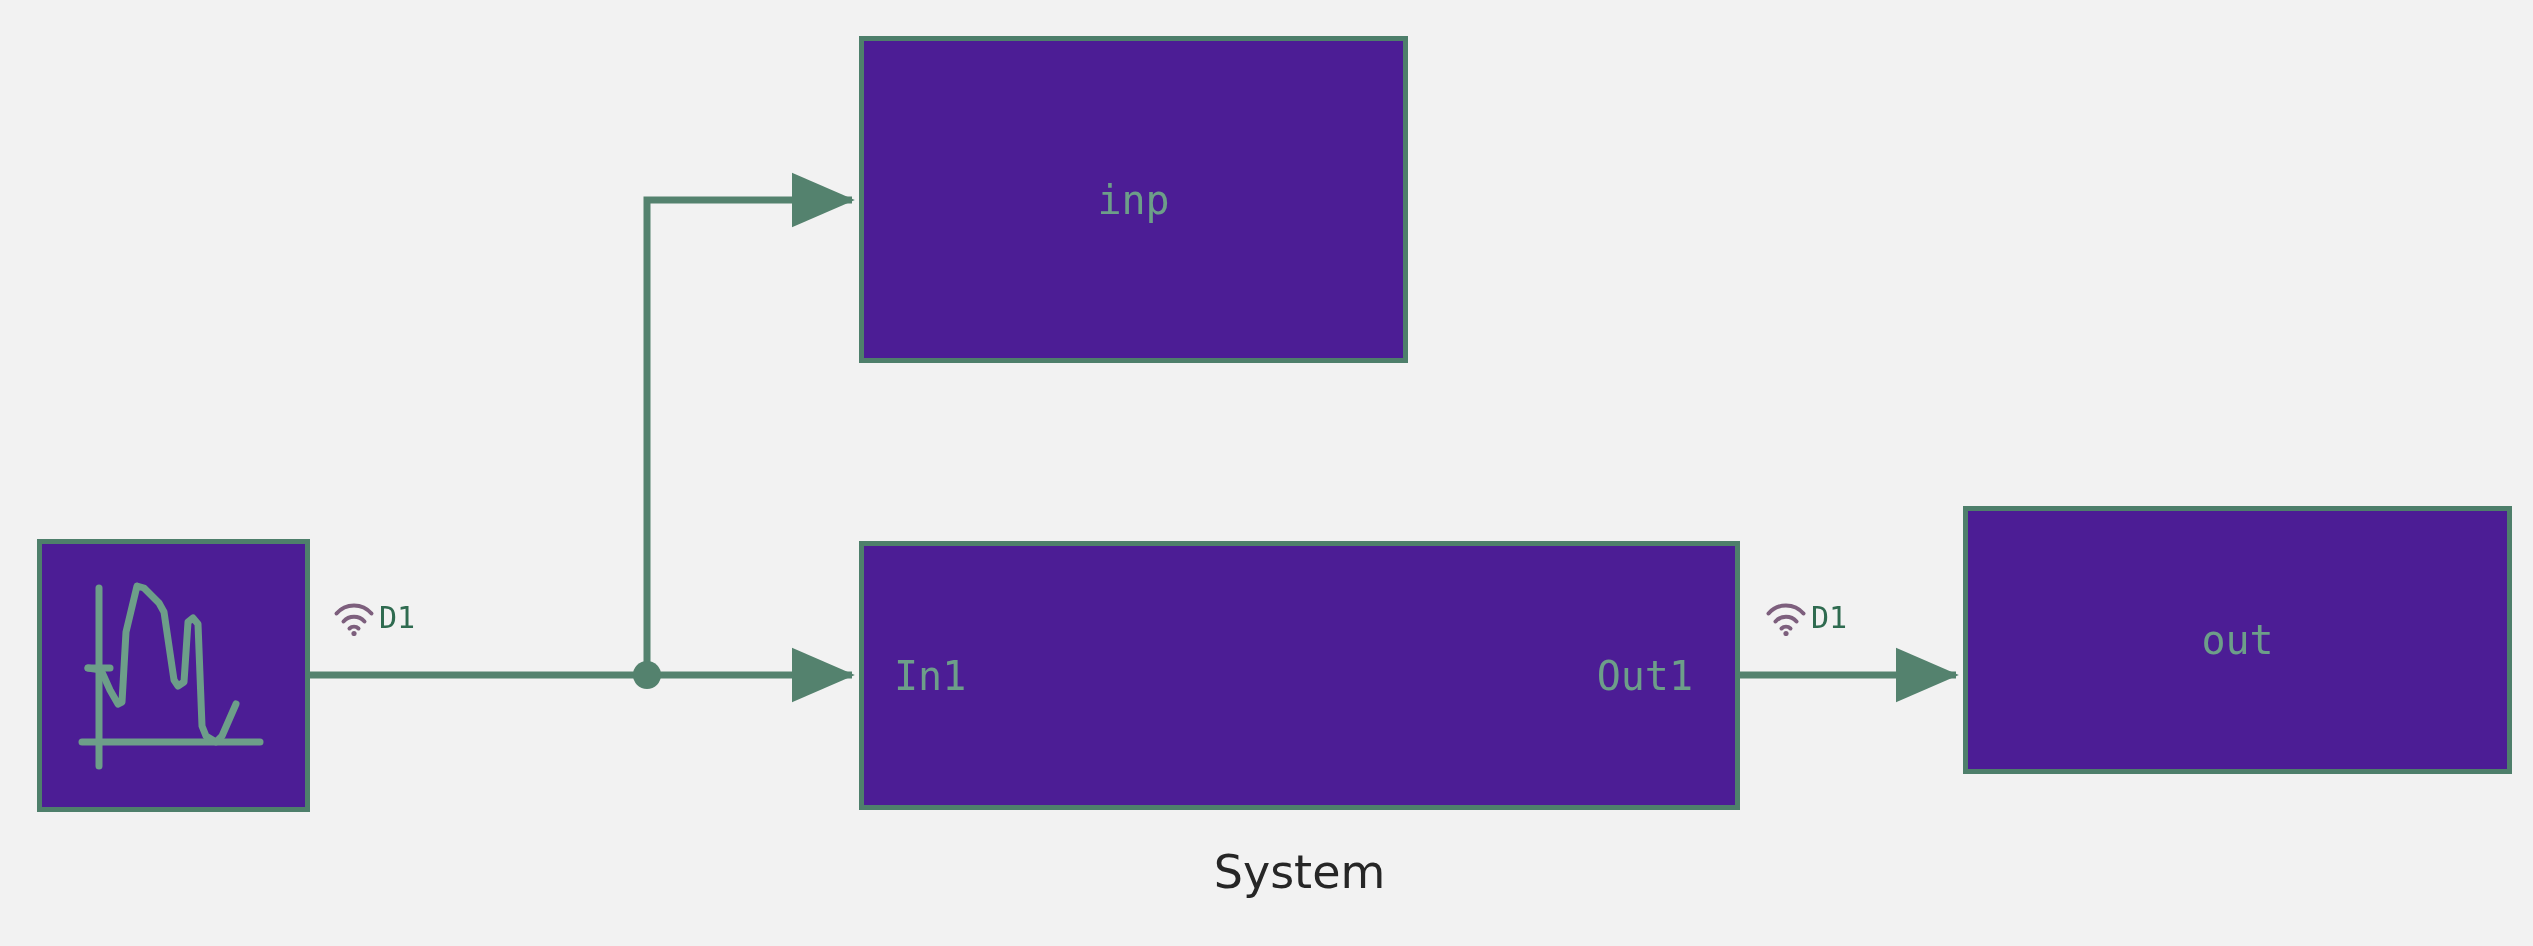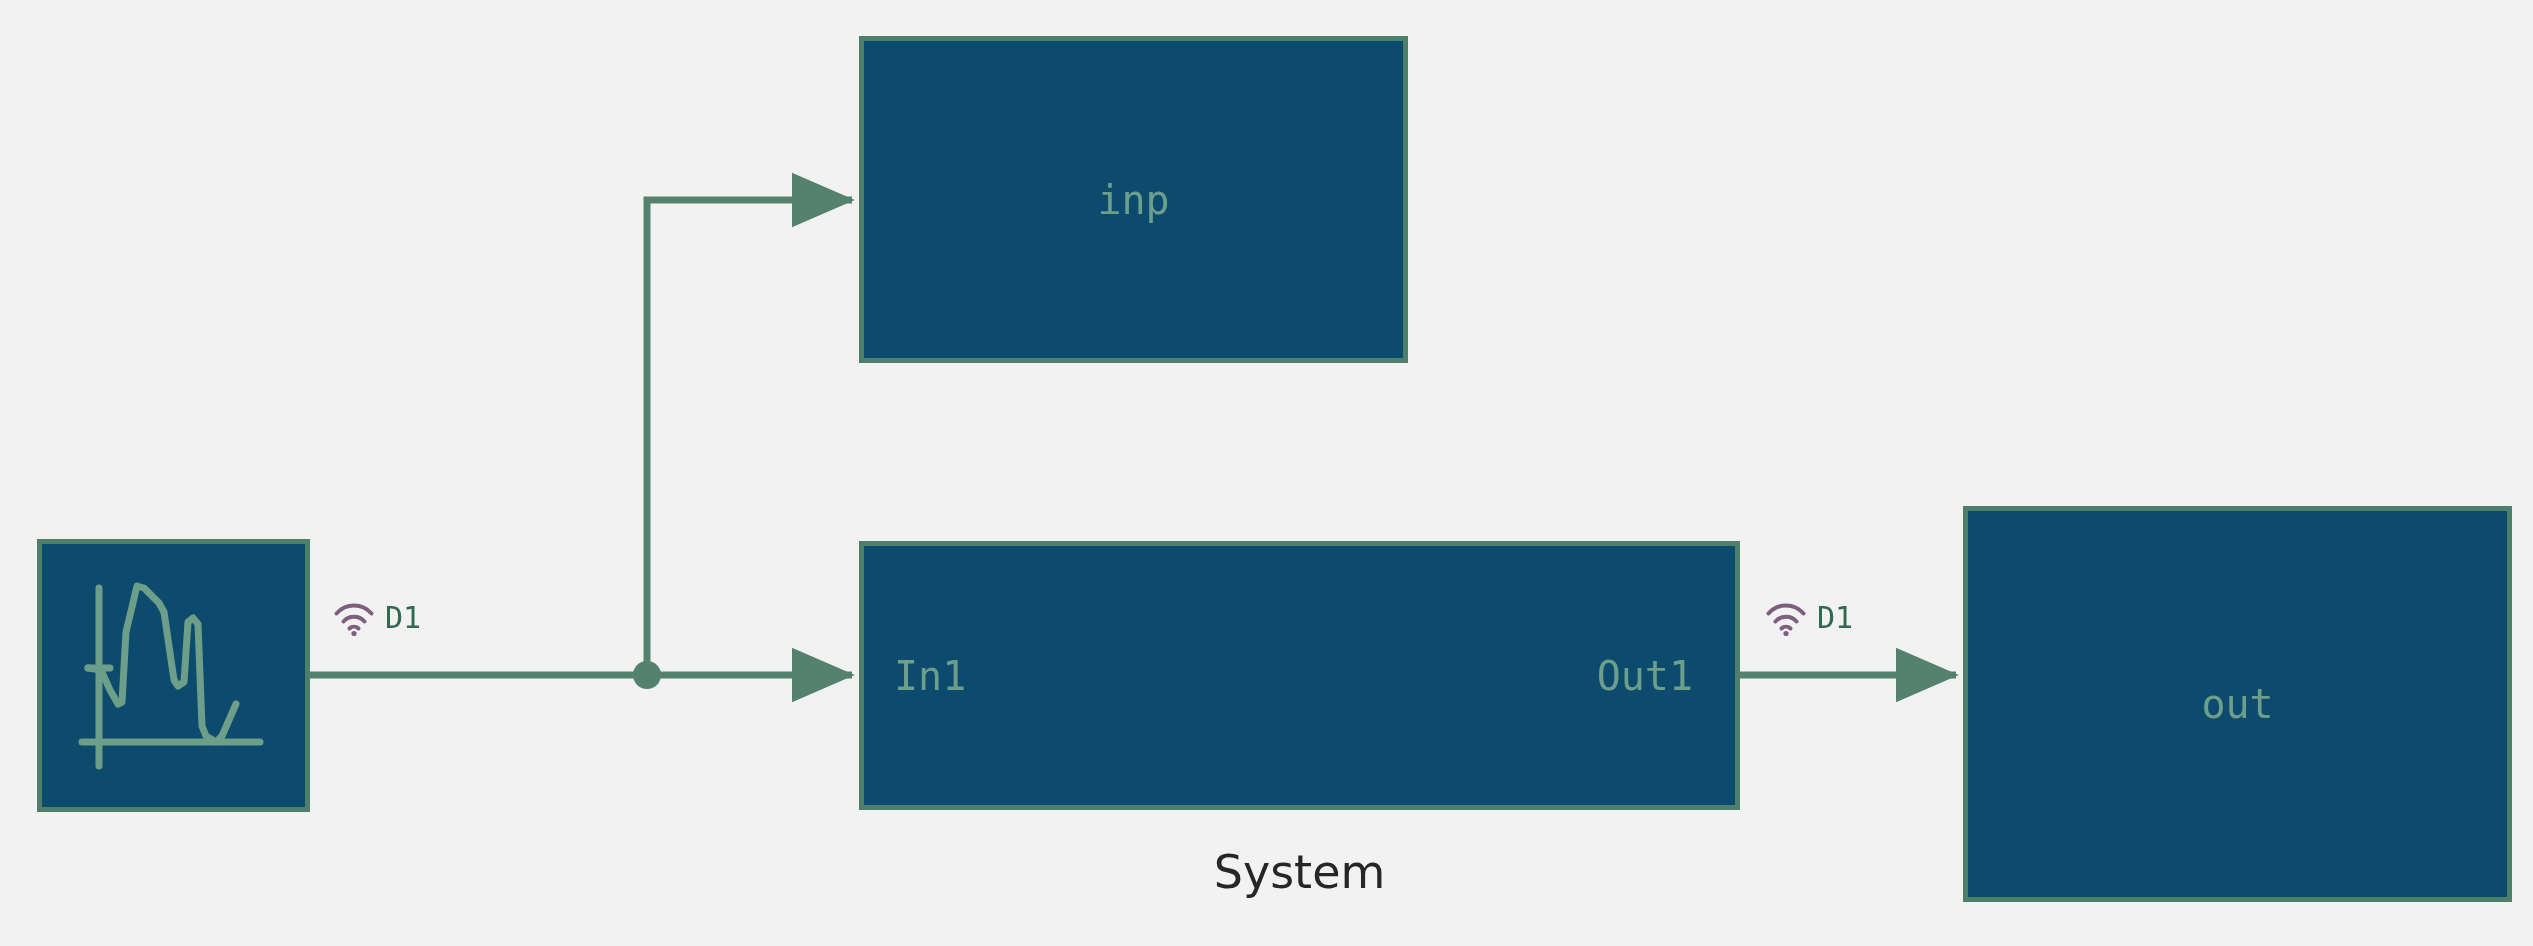--- a/index.html
+++ b/index.html
@@ -22,21 +22,21 @@
     position: absolute;
     left: 0;
     top: 0;
     width: 2533px;
     height: 946px;
   }
 
   
   .block {
     position: absolute;
-    background: #0c4a6e;
+    background: #4c1d95;
     border: 5px solid #4e7f6b;
     box-sizing: border-box;
   }
   .block-center-label {
     position: absolute;
     left: 0;
     right: 0;
     top: 50%;
     transform: translateY(-50%);
     text-align: center;
@@ -72,21 +72,21 @@
     font-size: 46px;
     color: #262626;
     white-space: nowrap;
   }
 
   
   .signal-annotation {
     position: absolute;
     display: flex;
     align-items: center;
-    gap: 10px;
+    gap: 4px;
   }
   .wifi-icon {
     display: block;
     width: 42px;
     height: 36px;
   }
   .signal-label {
     font-family: "DejaVu Sans Mono", monospace;
     font-size: 30px;
     color: #2f6b50;
@@ -189,17 +189,17 @@
       <g stroke="#7d5f7d" stroke-width="4" fill="none" stroke-linecap="round">
         <path d="M 3.5 13.5 A 23 23 0 0 1 38.5 13.5"></path>
         <path d="M 10.5 21.5 A 14 14 0 0 1 31.5 21.5"></path>
         <path d="M 16.5 28.5 A 6.5 6.5 0 0 1 25.5 28.5"></path>
       </g>
       <circle cx="21" cy="33.5" r="2.6" fill="#7d5f7d"></circle>
     </svg>
     <span class="signal-label">D1</span>
   </div>
 
-  <div class="block" style="left:1963px; top:506px; width:549px; height:396px;">
+  <div class="block" style="left:1963px; top:506px; width:549px; height:268px;">
     <div class="block-center-label">out</div>
   </div>
 
 </div>
 
 </body></html>

